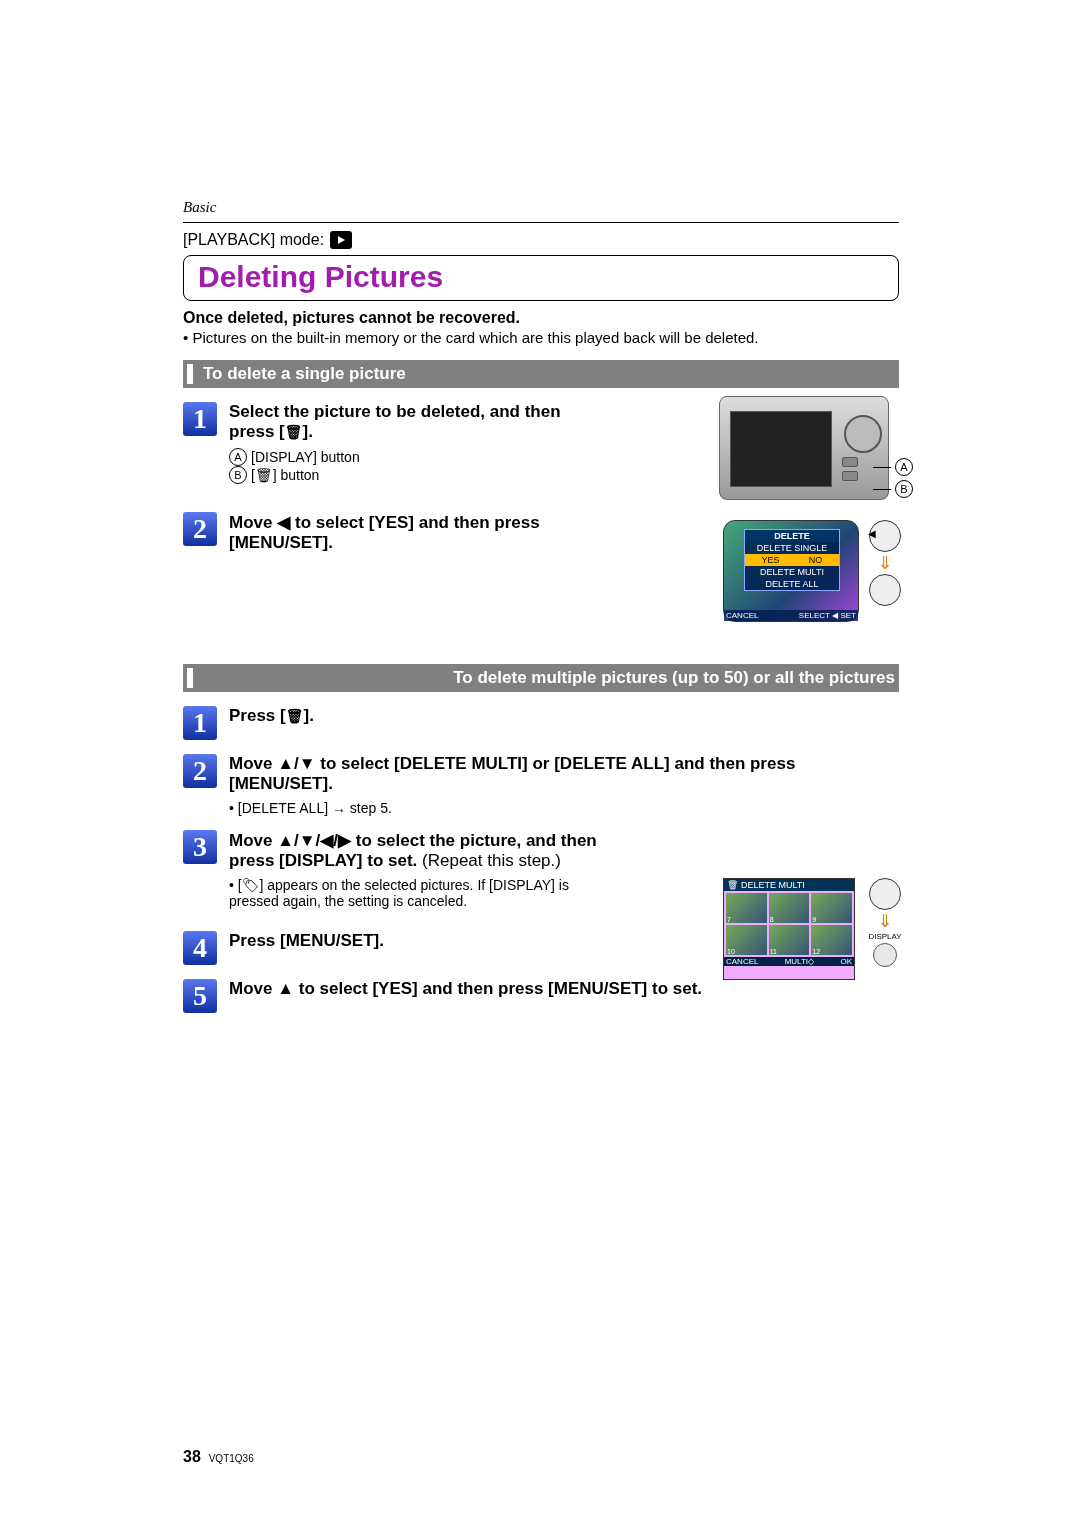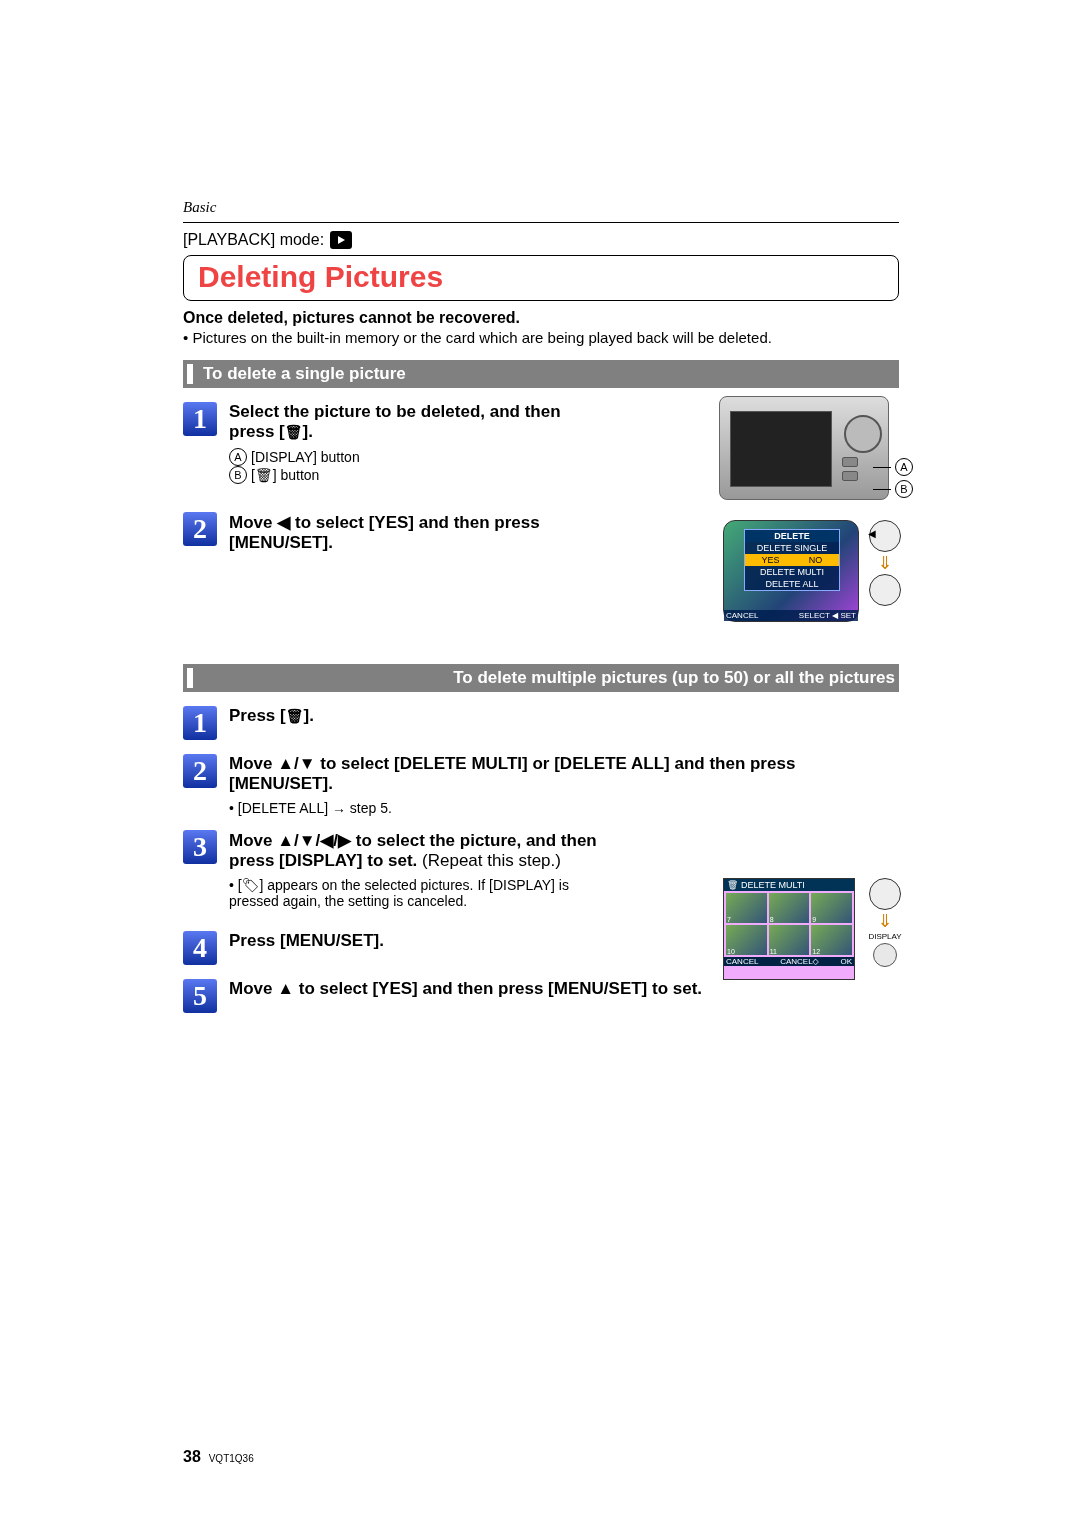--- a/index.html
+++ b/index.html
@@ -56,21 +56,21 @@
   .title-bar {
     border: 1px solid #000;
     border-radius: 8px;
     padding: 4px 14px 6px 14px;
     margin-bottom: 8px;
   }
   .title-bar h1 {
     margin: 0;
     font-size: 30px;
     font-weight: bold;
-    color: #ef4444;
+    color: #a21caf;
     font-family: Arial, sans-serif;
   }
   .warn {
     font-size: 16px;
     font-weight: bold;
     margin: 6px 0 2px 0;
   }
   .note {
     font-size: 15px;
     margin: 0 0 14px 0;
@@ -390,21 +390,21 @@
   <div class="section-tag">Basic</div>
   <hr class="hr-top">
   <div class="mode-line">
     <span>[PLAYBACK] mode:</span>
     <span class="play-icon"></span>
   </div>
   <div class="title-bar">
     <h1>Deleting Pictures</h1>
   </div>
   <div class="warn">Once deleted, pictures cannot be recovered.</div>
-  <div class="note bullet-dot">Pictures on the built-in memory or the card which are being played back will be deleted.</div>
+  <div class="note bullet-dot">Pictures on the built-in memory or the card which are this played back will be deleted.</div>
 
   <div class="subheading">
     <span class="sub-inner">To delete a single picture</span>
   </div>
 
   <div class="section1">
     <div class="step with-image">
       <div class="stepnum">1</div>
       <div class="stepbody">
         <span class="bold">
@@ -543,21 +543,21 @@
           </div>
         <div class="cell">
             <span>11</span>
           </div>
         <div class="cell">
             <span>12</span>
           </div>
       </div>
       <div class="gf">
         <span>CANCEL</span>
-        <span>CANCEL◇</span>
+        <span>MULTI◇</span>
         <span>OK</span>
       </div>
     </div>
     <div class="dir-icons2" style="top:172px;">
       <div class="ring"></div>
       <div class="arrow-down">⇓</div>
       <div class="dlbl">DISPLAY</div>
       <div class="small-btn"></div>
     </div>
   </div>

